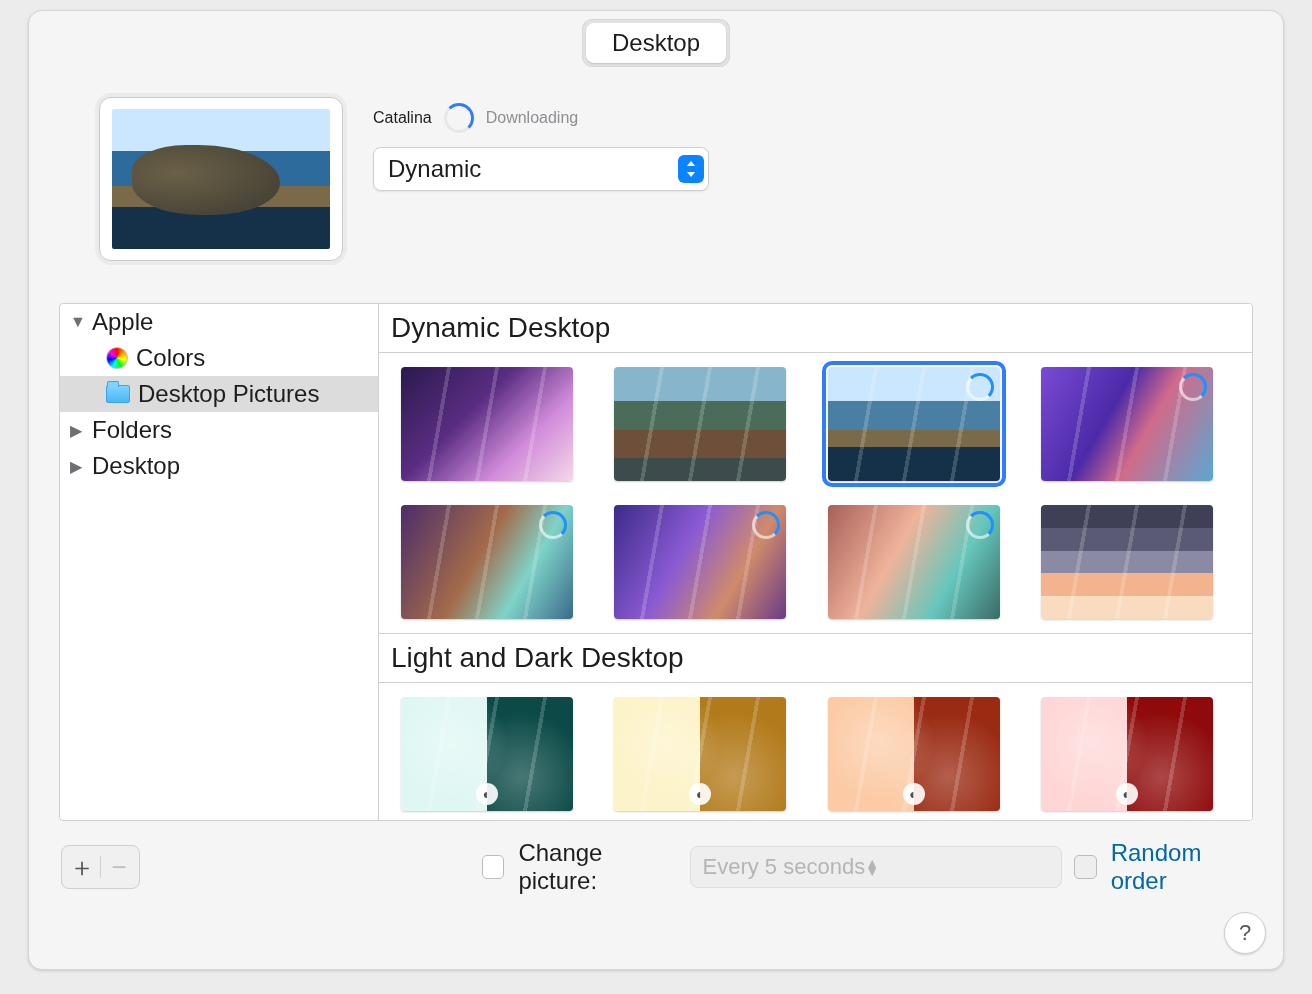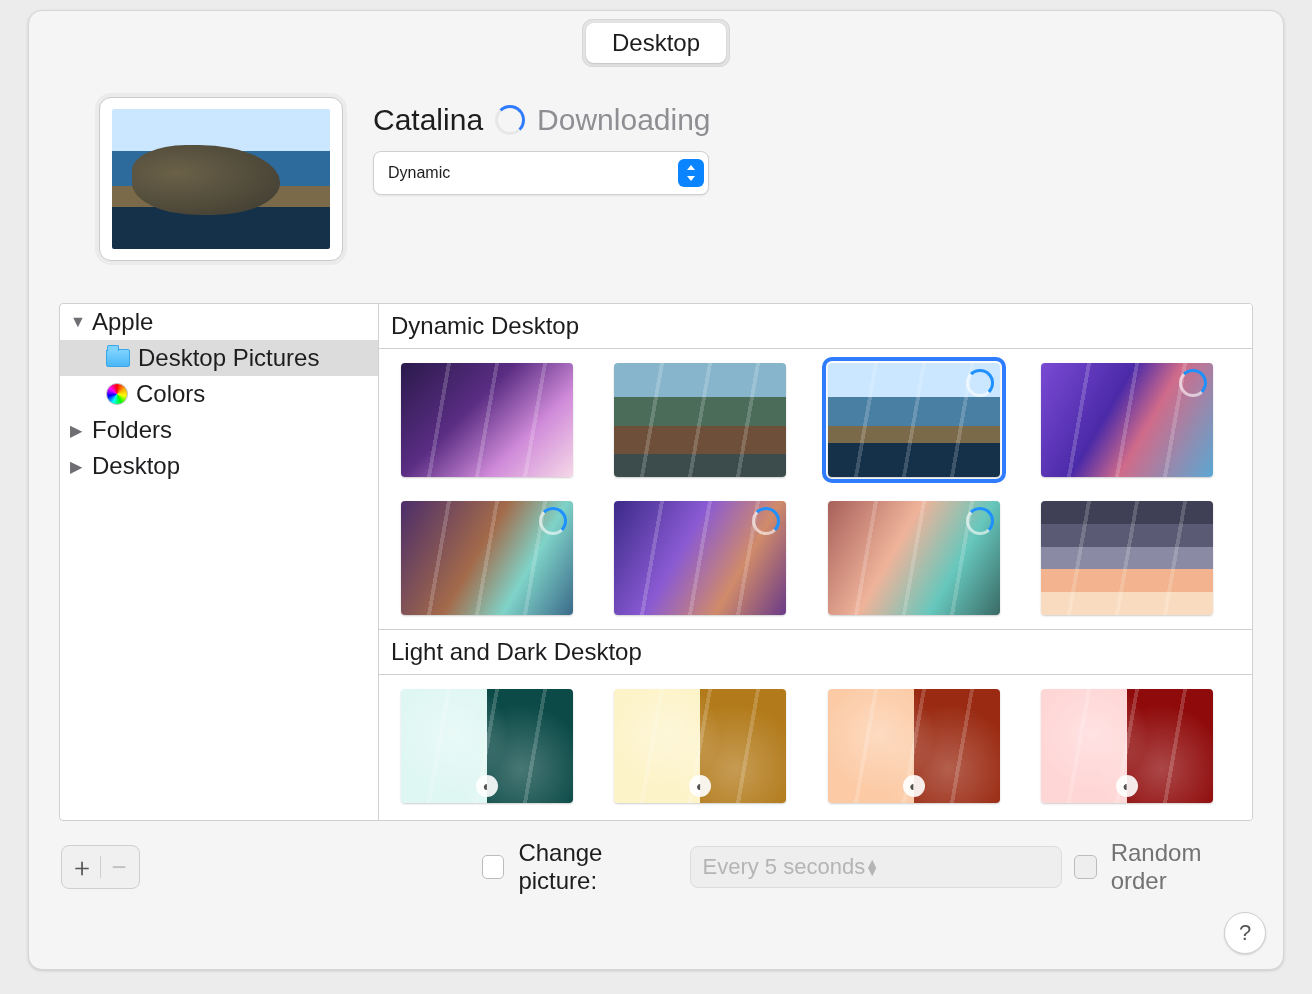--- a/index.html
+++ b/index.html
@@ -78,35 +78,35 @@
     width:218px;height:140px;border-radius:2px;
     background:linear-gradient(#cbe7ff 0 30%,#2d6b9c 30% 55%,#7a6a4a 55% 70%,#153049 70% 100%);
     position:relative;overflow:hidden;
   }
   .preview-img::after{
     content:"";position:absolute;left:20px;top:36px;right:50px;height:70px;
     background:radial-gradient(ellipse at 30% 40%, #6b6148, #3c3a30);
     border-radius:40% 60% 50% 50%;
   }
   .info-col{display:flex;flex-direction:column;gap:14px;margin-top:6px}
-  .title-line{display:flex;align-items:center;gap:12px;font-size:30px}
+  .title-line{display:flex;align-items:center;gap:12px;font-size:16px}
   .title-name{font-weight:500}
   .dl-status{color:var(--muted);font-weight:400}
   .spinner{
     width:24px;height:24px;border-radius:50%;
     border:3px solid #e7e7e7;
     border-top-color:var(--accent2);
     border-right-color:var(--accent2);
   }
   .popup-select{
     display:flex;align-items:center;justify-content:space-between;
     width:316px;height:42px;
     background:var(--white);
     border:1px solid #d0d0d0;border-radius:8px;
-    padding:0 4px 0 14px;font-size:16px;
+    padding:0 4px 0 14px;font-size:24px;
     box-shadow:0 1px 2px rgba(0,0,0,.08);
   }
   .popup-caret{
     width:26px;height:28px;border-radius:6px;background:#0a84ff;
     display:flex;align-items:center;justify-content:center;color:#fff;font-size:12px;
   }
 
   
   .split{
     display:flex;margin-top:42px;height:516px;
@@ -122,21 +122,21 @@
   .side-row{display:flex;align-items:center;gap:8px;padding:4px 10px;font-size:24px;cursor:pointer}
   .side-row.lv1{padding-left:46px}
   .side-row.selected{background:#dcdcdc}
   .tri{width:14px;display:inline-block;color:#6e6e73;font-size:16px;user-select:none}
   .folder-ic{width:22px;height:16px;border-radius:2px;background:linear-gradient(#7fd3ff,#4bb7f5);border:1px solid #3aa6ea;position:relative}
   .folder-ic::before{content:"";position:absolute;top:-5px;left:0;width:10px;height:5px;background:#7fd3ff;border-radius:2px 2px 0 0;border:1px solid #3aa6ea;border-bottom:none}
   .color-ic{width:20px;height:20px;border-radius:50%;background:conic-gradient(red,orange,yellow,lime,cyan,blue,magenta,red);border:1px solid #bbb}
 
   
   .gallery{flex:1;overflow:auto;background:var(--white)}
-  .section-h{font-size:24px;padding:8px 12px;border-bottom:1px solid var(--border);border-top:1px solid var(--border)}
+  .section-h{font-size:28px;padding:8px 12px;border-bottom:1px solid var(--border);border-top:1px solid var(--border)}
   .section-h:first-child{border-top:none}
   .thumb-grid{display:grid;grid-template-columns:repeat(4,1fr);gap:24px;padding:14px 22px}
   .thumb{
     width:172px;height:114px;border-radius:4px;position:relative;cursor:pointer;overflow:hidden;
     box-shadow:0 1px 2px rgba(0,0,0,.2);
   }
   .thumb.selected{outline:4px solid var(--accent2);outline-offset:2px}
   .thumb .dl{position:absolute;top:6px;right:6px;width:22px;height:22px;border-radius:50%;border:3px solid rgba(255,255,255,.6);border-top-color:#1e90ff;border-right-color:#1e90ff}
   .thumb .badge{position:absolute;bottom:6px;left:50%;transform:translateX(-50%);width:22px;height:22px;border-radius:50%;background:rgba(255,255,255,.9);display:flex;align-items:center;justify-content:center;font-size:14px;color:#505050}
 
@@ -165,21 +165,21 @@
     display:flex;align-items:center;background:#f0f0f0;border:1px solid #cfcfcf;border-radius:8px;
     padding:2px 6px;gap:4px;height:38px
   }
   .pm-btn{width:28px;height:28px;display:flex;align-items:center;justify-content:center;font-size:26px;color:#555;cursor:pointer}
   .pm-sep{width:1px;height:22px;background:#cfcfcf}
   .pm-btn.disabled{color:#c0c0c0;cursor:default}
 
   .chk{width:22px;height:22px;border:1px solid #bcbcbc;border-radius:5px;background:#fff;display:inline-block}
   .chk.disabled{background:#eee}
   .opt-row{display:flex;align-items:center;gap:14px;font-size:24px}
-  .opt-row.disabled{color:#737373}
+  .opt-row.disabled{color:#0369a1}
   .interval{
     width:374px;height:40px;border:1px solid #dcdcdc;border-radius:8px;background:#eeeeee;
     display:flex;align-items:center;justify-content:flex-start;padding:0 12px;color:#b5b5b5;font-size:22px
   }
   .int-caret{color:#b5b5b5;font-size:14px;line-height:8px;display:flex;flex-direction:column;gap:0}
 
   .help{
     position:absolute;right:46px;bottom:40px;width:40px;height:40px;border-radius:50%;
     background:#fff;border:1px solid #cfcfcf;box-shadow:0 1px 2px rgba(0,0,0,.15);
     display:flex;align-items:center;justify-content:center;font-size:22px;color:#555;cursor:pointer
@@ -216,27 +216,27 @@
       </div>
     </div>
   </div>
 
   <div class="split">
     <div class="sidebar">
       <div class="side-row">
         <span class="tri">▼</span>
         <span>Apple</span>
       </div>
+      <div class="side-row lv1">
+        <span class="color-ic"></span>
+        <span>Colors</span>
+      </div>
       <div class="side-row lv1 selected">
         <span class="folder-ic"></span>
         <span>Desktop Pictures</span>
-      </div>
-      <div class="side-row lv1">
-        <span class="color-ic"></span>
-        <span>Colors</span>
       </div>
       <div class="side-row">
         <span class="tri">▶</span>
         <span>Folders</span>
       </div>
       <div class="side-row">
         <span class="tri">▶</span>
         <span>Desktop</span>
       </div>
     </div>

